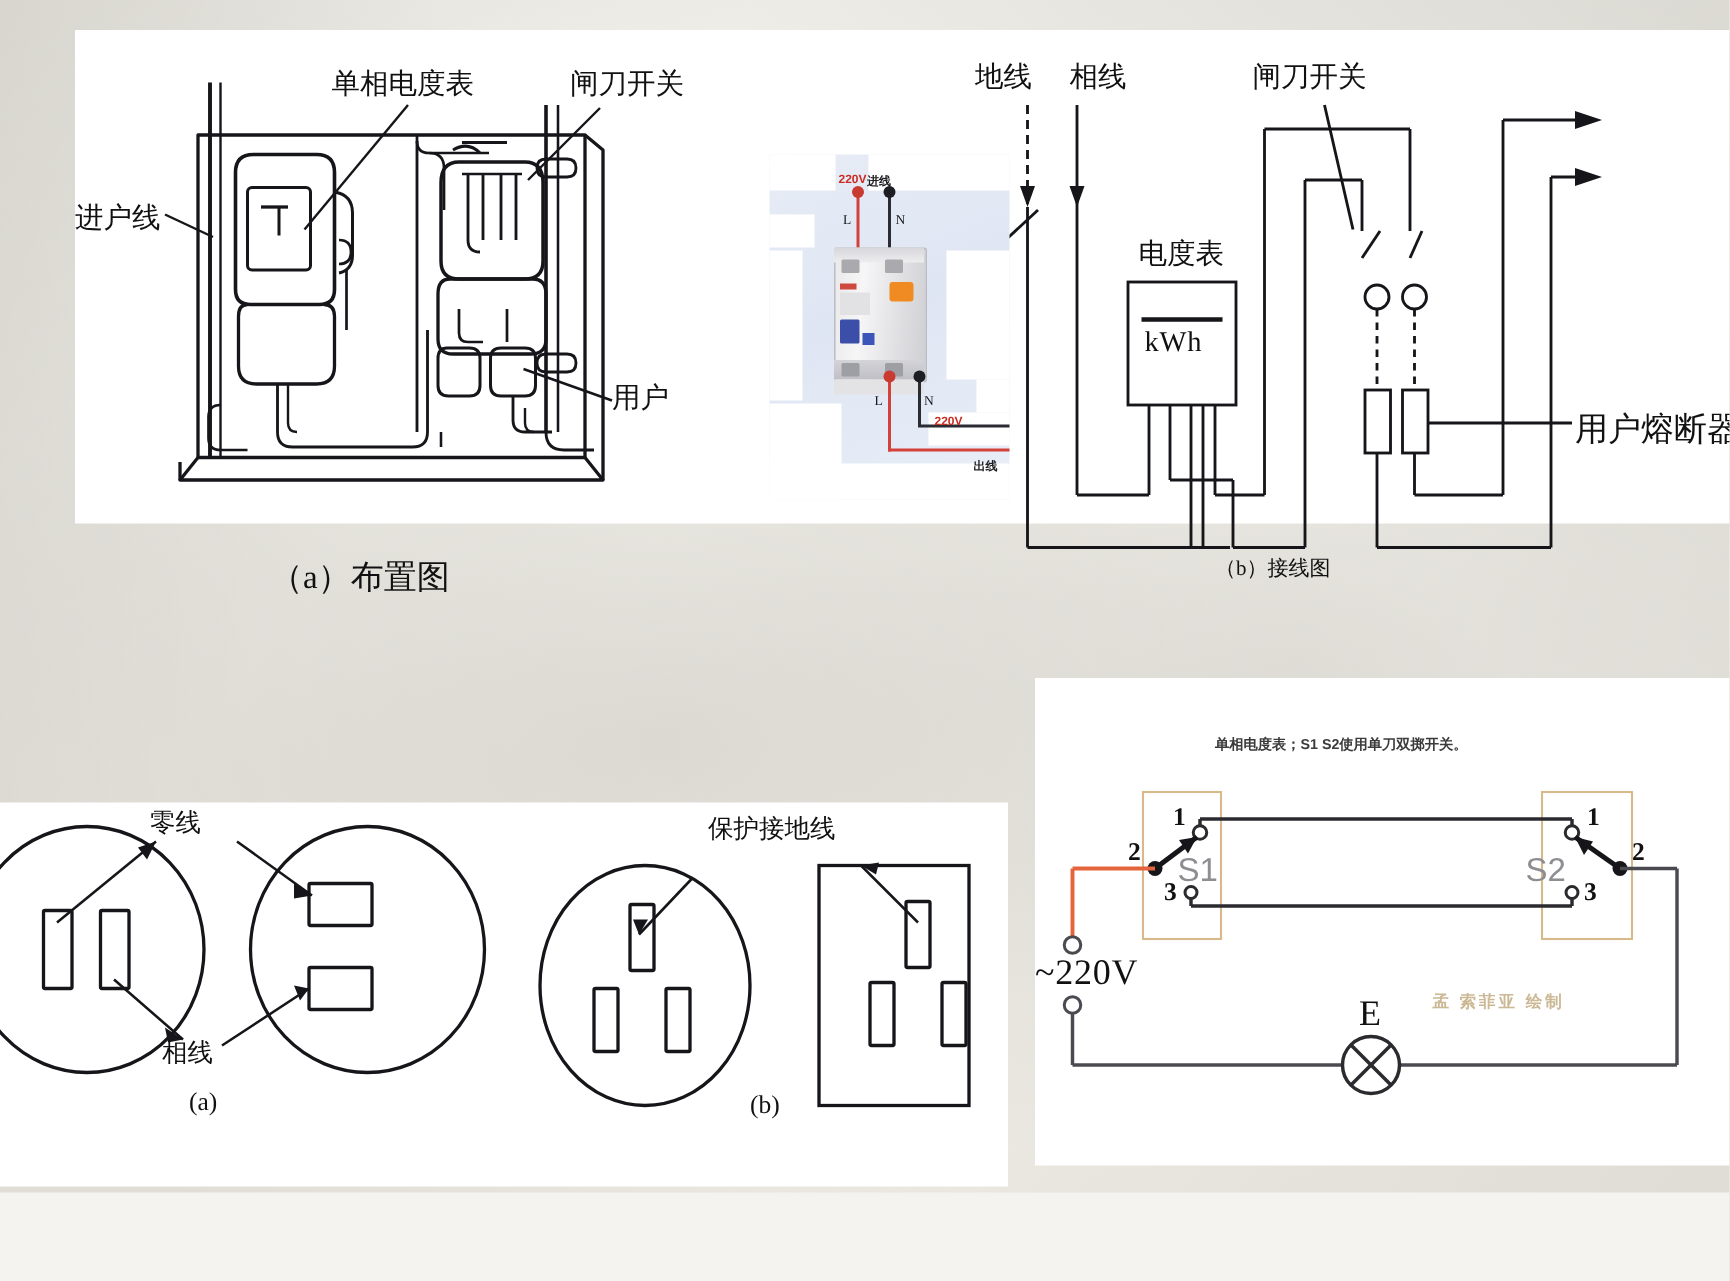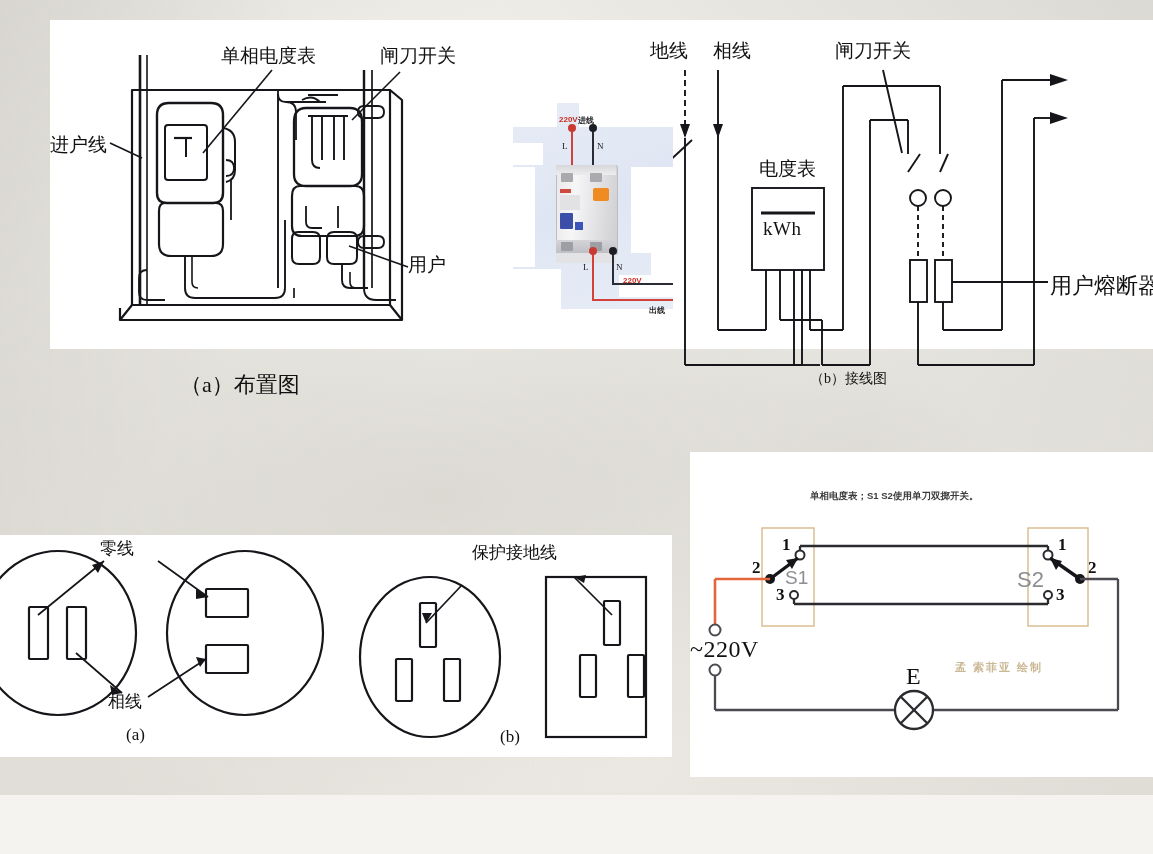--- a/index.html
+++ b/index.html
@@ -22,21 +22,21 @@
       radial-gradient(ellipse 55% 40% at 75% 52%, rgba(200,198,191,.30), rgba(255,255,255,0) 72%),
       linear-gradient(#f2f1ec,#eceae3);
   }
   .panel{position:absolute;background:#fff;}
   .lbl{position:absolute;font-family:"Liberation Serif","DejaVu Serif",serif;color:#111;white-space:nowrap;}
   svg{display:block;overflow:visible;}
 
   
   #panel-top{left:50px;top:20px;width:1103px;height:329px;}
   
-  #panel-sockets{left:0px;top:535px;width:672px;height:222px;}
+  #panel-sockets{left:0px;top:535px;width:672px;height:256px;}
   
   #panel-twoway{left:690px;top:452px;width:463px;height:325px;}
 
   
   #breaker-photo{
     position:absolute;left:463px;top:83px;width:160px;height:230px;
     background:linear-gradient(160deg,#e7ecf6 0%,#dfe6f3 45%,#e9eef7 100%);
   }
   .bk-white{position:absolute;background:#fff;}
   .redwire{position:absolute;background:#d3423a;}
@@ -370,21 +370,21 @@
     <g stroke="#2a2a2f" fill="#fff" stroke-width="2.3">
       <circle cx="224" cy="258" r="19"></circle>
       <line x1="211" y1="245" x2="237" y2="271"></line>
       <line x1="237" y1="245" x2="211" y2="271"></line>
     </g>
   </svg>
 
   <div class="lbl" style="left:92px;top:83px;font-size:17px;font-weight:bold;">1</div>
   <div class="lbl" style="left:62px;top:106px;font-size:17px;font-weight:bold;">2</div>
   <div class="lbl" style="left:86px;top:133px;font-size:17px;font-weight:bold;">3</div>
-  <div class="lbl" style="left:95px;top:115px;font-size:19px;color:#8d8d92;font-family:'Liberation Sans',sans-serif;">S1</div>
+  <div class="lbl" style="left:95px;top:115px;font-size:22px;color:#8d8d92;font-family:'Liberation Sans',sans-serif;">S1</div>
 
   <div class="lbl" style="left:368px;top:83px;font-size:17px;font-weight:bold;">1</div>
   <div class="lbl" style="left:398px;top:106px;font-size:17px;font-weight:bold;">2</div>
   <div class="lbl" style="left:366px;top:133px;font-size:17px;font-weight:bold;">3</div>
   <div class="lbl" style="left:327px;top:115px;font-size:22px;color:#8d8d92;font-family:'Liberation Sans',sans-serif;">S2</div>
 
   <div class="lbl" style="left:0px;top:184px;font-size:24px;letter-spacing:.5px;">~220V</div>
   <div class="lbl" style="left:216px;top:211px;font-size:24px;">E</div>
 </div>
 

